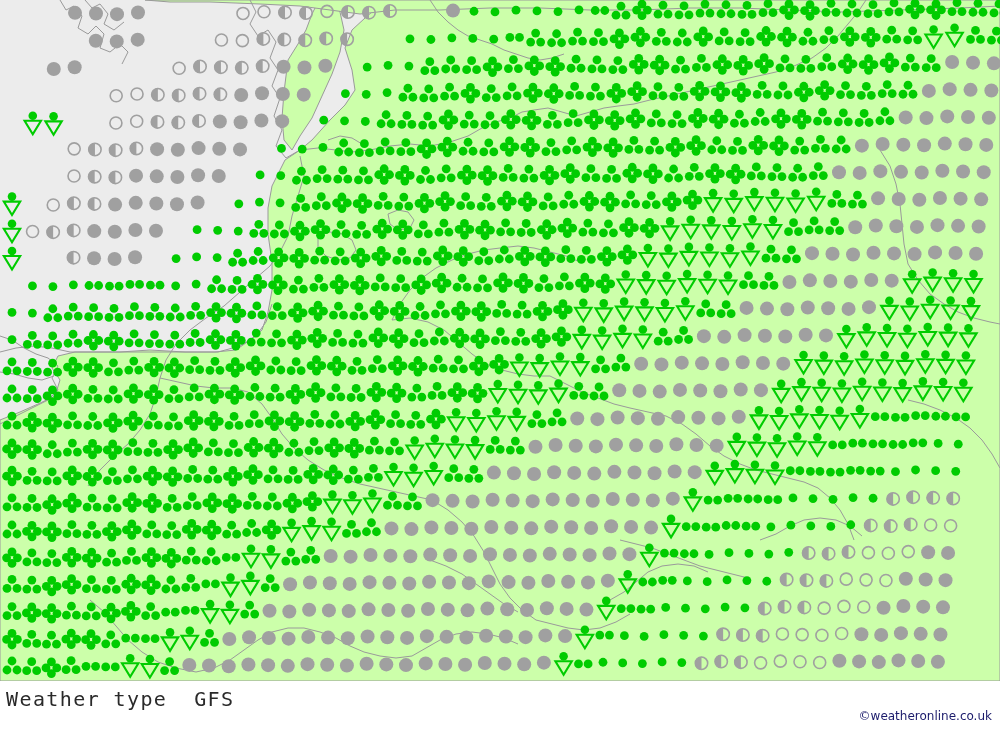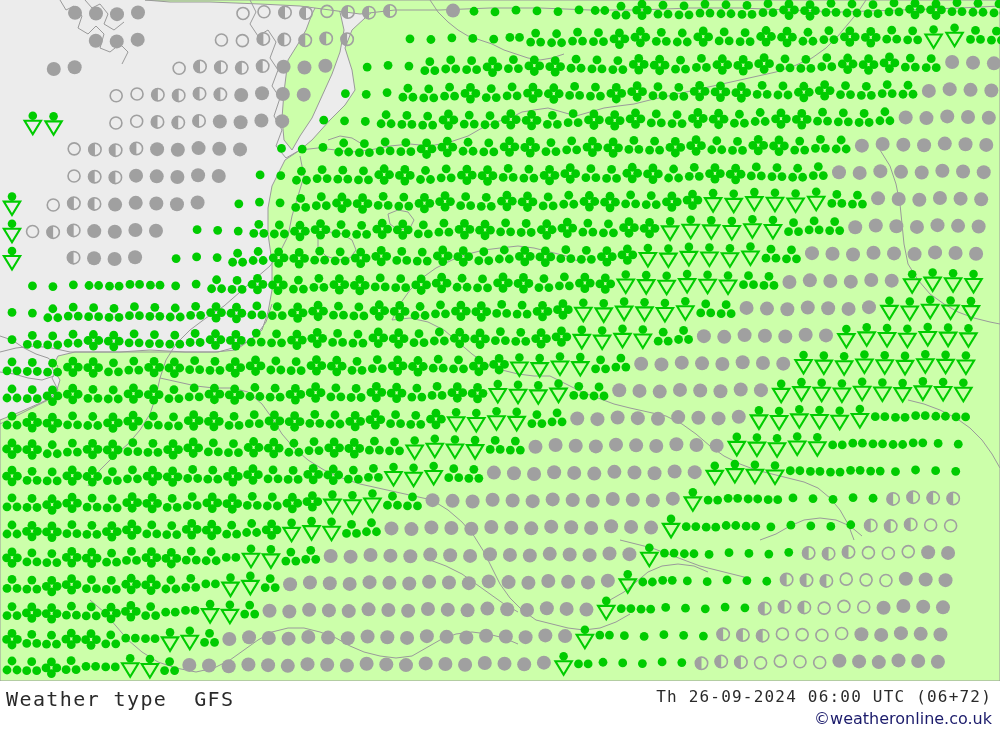--- a/index.html
+++ b/index.html
@@ -71,21 +71,21 @@
     font-size: 16px;
     letter-spacing: 1.2px;
     color: #2a2a2a;
     white-space: pre;
   }
   #footer-copyright {
     position: absolute;
     right: 8px;
     top: 28px;
     font-family: "DejaVu Sans", "Liberation Sans", sans-serif;
-    font-size: 16px;
+    font-size: 12px;
     color: #1b1b6b;
     white-space: pre;
   }
 </style>
 </head>
 <body>
 
 <div id="page">
 
   <div id="map-area">
@@ -2784,17 +2784,16 @@
         <circle cx="859.1" cy="661.425" r="7" fill="#a0a0a0"></circle>
         <circle cx="878.8" cy="662.0999999999999" r="7" fill="#a0a0a0"></circle>
         <circle cx="898.5" cy="660.375" r="7" fill="#a0a0a0"></circle>
         <circle cx="918.2" cy="661.05" r="7" fill="#a0a0a0"></circle>
         <circle cx="937.9" cy="661.7249999999999" r="7" fill="#a0a0a0"></circle>
       </svg>
   </div>
 
   <div id="footer">
     <div id="footer-title">Weather type  GFS</div>
-    <div id="footer-datetime">Th 26-09-2024 06:00 UTC (06+72)</div>
     <div id="footer-copyright">©weatheronline.co.uk</div>
   </div>
 
 </div>
 
 </body></html>

